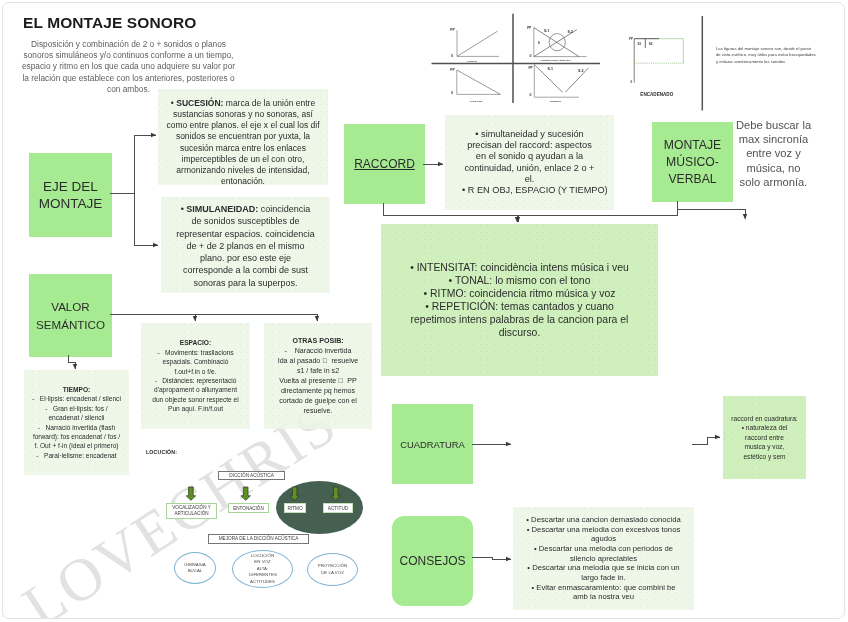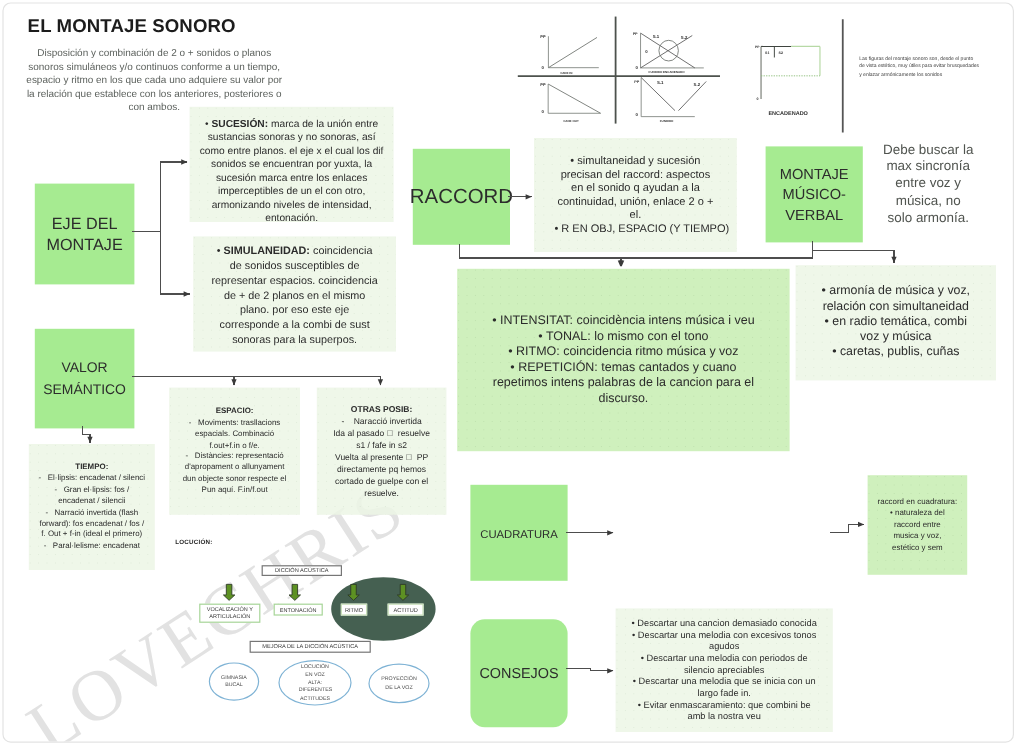--- a/index.html
+++ b/index.html
@@ -48,22 +48,22 @@
         justify-content:center;text-align:center;color:#3a3a3a;z-index:3;}
   .lbox.green{border-color:#a7d598;}
   .oval{border:1px solid #7fb3d5;border-radius:50%;background:#fff;display:flex;
         align-items:center;justify-content:center;text-align:center;color:#4a4a4a;z-index:3;}
   #bigoval{background:#456051;border-radius:50%;z-index:2;}
 
   
   #n-eje  {left:29px;  top:153px; width:83px;  height:84px; font-size:13.5px; line-height:17.5px;}
   #n-valor{left:29px;  top:274px; width:83px;  height:83px; font-size:11.6px; line-height:17.4px;}
   #n-princ{left:340px; top:14px;  width:86px;  height:84px; font-size:11.5px; line-height:17px;}
-  #n-racc {left:344px; top:124px; width:81px;  height:80px; font-size:17px;}
-  #n-mmv  {left:638px; top:122px; width:81px;  height:80px; font-size:12.2px; line-height:17px;}
+  #n-racc {left:344px; top:124px; width:81px;  height:80px; font-size:12px;text-decoration:underline;}
+  #n-mmv  {left:652px; top:122px; width:81px;  height:80px; font-size:12.2px; line-height:17px;}
   #n-cuad {left:392px; top:404px; width:81px;  height:80px; font-size:9.4px;}
   #n-cons {left:392px; top:516px; width:81px;  height:90px; font-size:12px;border-radius:12px;}
 
   
   #p-suces  {left:158px; top:89px;  width:170px; height:96px;  font-size:8.5px; line-height:11.1px;  padding:11px 7px 0;}
   #p-simul  {left:161px; top:197px; width:169px; height:96px;  font-size:9.0px; line-height:12.2px;  padding:2px 15px 0;}
   #p-tiempo {left:24px;  top:370px; width:105px; height:105px; font-size:6.6px; line-height:9.4px; padding:0 7px;}
   #p-espacio{left:141px; top:323px; width:109px; height:106px; font-size:6.6px; line-height:9.4px; padding:0 10px;}
   #p-otras  {left:264px; top:323px; width:108px; height:106px; font-size:7.1px; line-height:10px;  padding:0 10px;}
   #p-raccdesc{left:445px;top:115px; width:169px; height:95px;  font-size:9.2px; line-height:11.3px;padding:0 17px;}
@@ -179,27 +179,20 @@
 
   <div class="abs panel mid" id="p-mmvdesc">
       <div class="inner">
     <div>• INTENSITAT: coincidència intens música i veu</div>
     <div>• TONAL: lo mismo con el tono</div>
     <div>• RITMO: coincidencia ritmo música y voz</div>
     <div>• REPETICIÓN: temas cantados y cuano repetimos intens palabras de la cancion para el discurso.</div>
   </div>
     </div>
 
-  <div class="abs panel" id="p-armonia">
-      <div class="inner">
-    <div>• armonía de música y voz, relación con simultaneidad</div>
-    <div>• en radio temática, combi voz y música</div>
-    <div>• caretas, publis, cuñas</div>
-  </div>
-    </div>
 
 
   <div class="abs panel mid" id="p-racccuad">
       <div class="inner">
     <div class="nw">raccord en cuadratura:</div>
     <div class="rcw">• naturaleza del raccord entre musica y voz, estético y sem</div>
   </div>
     </div>
 
   <div class="abs" id="loc-heading">LOCUCIÓN:</div>

